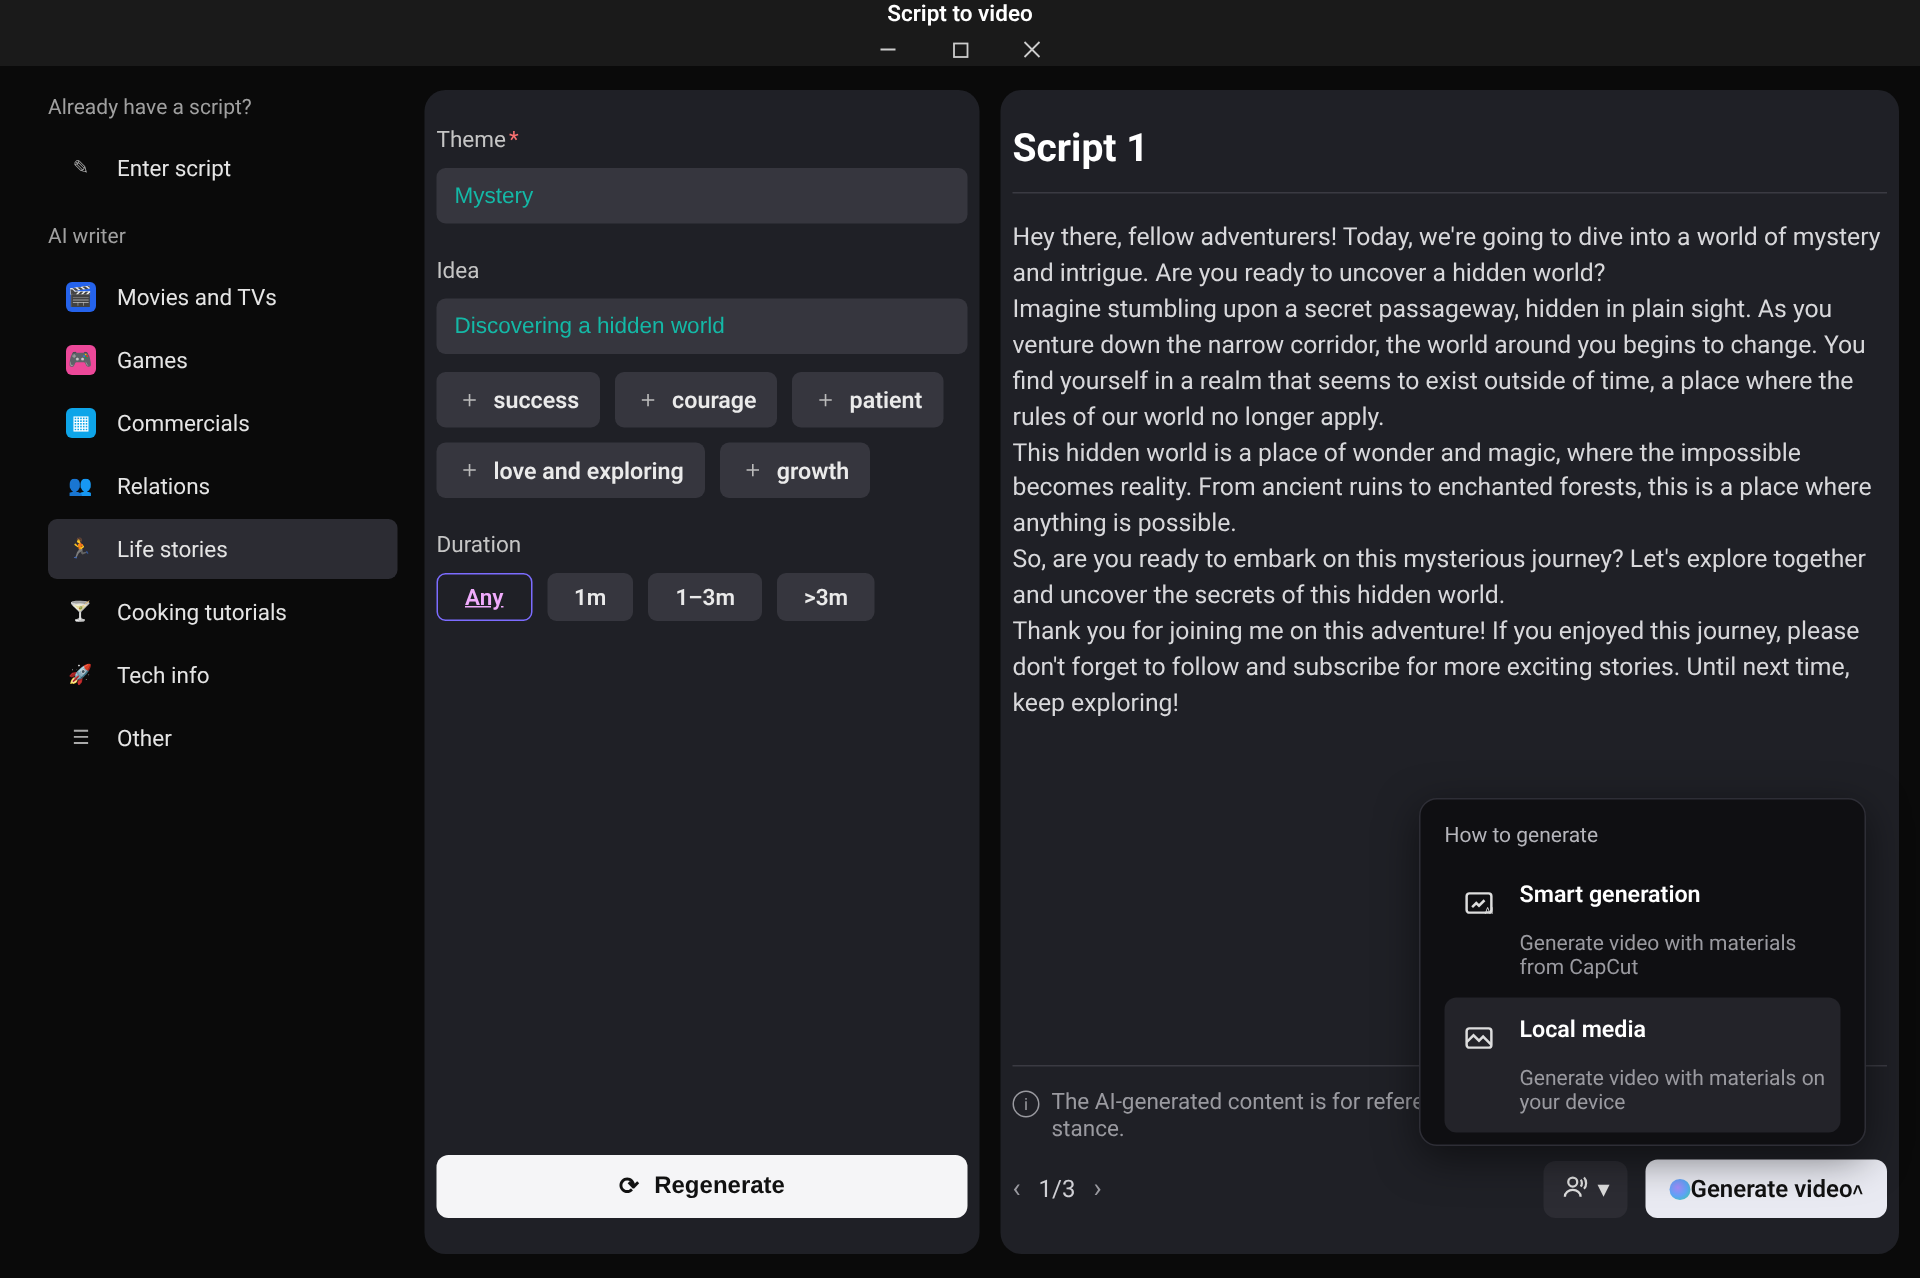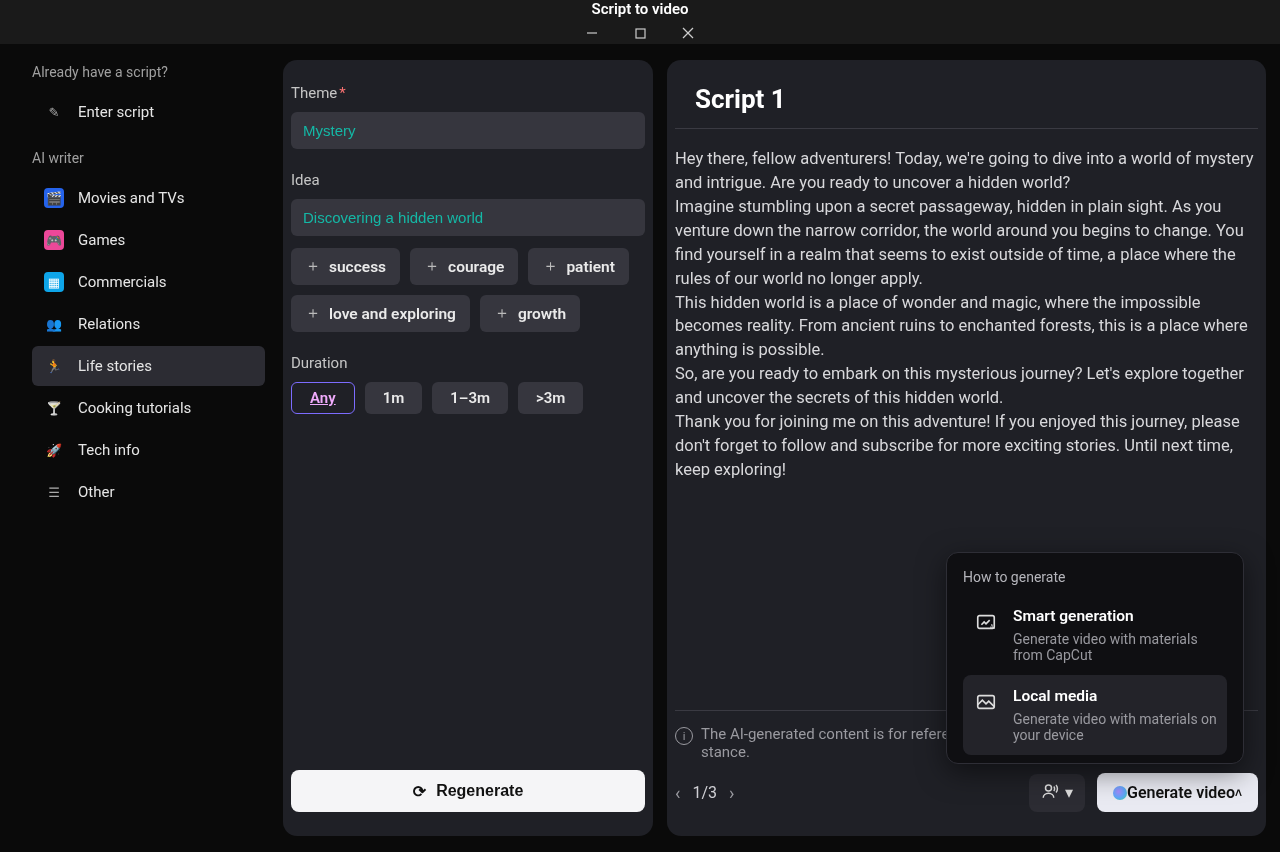--- a/index.html
+++ b/index.html
@@ -81,21 +81,21 @@
   }
   .dur-pill.active { background: transparent; border: 1.5px solid #7c6cff; color: #f0abfc; padding: 6px 18px; text-decoration: underline; }
 
   .regen-btn {
     margin-top: auto;
     background: #f5f5f7; color: #111; border: none; border-radius: 8px;
     height: 42px; font-size: 16px; font-weight: 600; cursor: pointer;
     display: flex; align-items: center; justify-content: center; gap: 10px;
   }
 
-  .script-title { font-size: 26px; font-weight: 700; color: #fff; margin-bottom: 14px; margin-left: 20px; }
+  .script-title { font-size: 26px; font-weight: 700; color: #fff; margin-bottom: 14px; }
   .script-divider { border: none; border-top: 1px solid #3a3a42; margin-bottom: 18px; }
   .script-body { font-size: 16.5px; line-height: 1.45; color: #d8d8db; white-space: pre-wrap; flex:1; overflow-y:auto; }
 
   .disclaimer {
     border-top: 1px solid #3a3a42; padding-top: 14px; margin-top: 16px;
     color: #9a9aa0; font-size: 15px; display: flex; gap: 8px;
   }
   .disclaimer .info-ic { width:18px; height:18px; border:1.5px solid #9a9aa0; border-radius:50%; font-size:11px; display:flex; align-items:center; justify-content:center; flex-shrink:0; margin-top:2px;}
 
   .bottom-row {
@@ -116,21 +116,21 @@
   .popover {
     position: absolute; right: 22px; bottom: 72px;
     width: 298px; background: #0f0f12; border: 1px solid #2e2e36; border-radius: 12px;
     padding: 16px 16px 8px; box-shadow: 0 8px 28px rgba(0,0,0,.5);
   }
   .popover-title { font-size: 14px; color: #b5b5bb; margin-bottom: 10px; }
   .pop-opt { display:flex; gap:14px; padding:12px 10px; border-radius:8px; cursor:pointer; }
   .pop-opt:hover, .pop-opt.hovered { background:#232329; }
   .pop-opt .picon { width:26px; height:26px; display:flex; align-items:center; justify-content:center; color:#ddd; flex-shrink:0; margin-top:2px; }
   .pop-opt .ptitle { font-size: 15.5px; font-weight:600; color:#fff; }
-  .pop-opt .pdesc { font-size: 14px; color:#9a9aa0; margin-top:6px; }
+  .pop-opt .pdesc { font-size: 14px; color:#9a9aa0; margin-top:16px; }
 </style>
 </head>
 <body>
 
 <div class="titlebar">
   <div class="titlebar-title">Script to video</div>
   <div class="titlebar-controls">
     <div class="tbc-btn">
         <svg width="12" height="12" viewBox="0 0 12 12">
           <line x1="1" y1="6" x2="11" y2="6" stroke="currentColor" stroke-width="1.2"></line>

